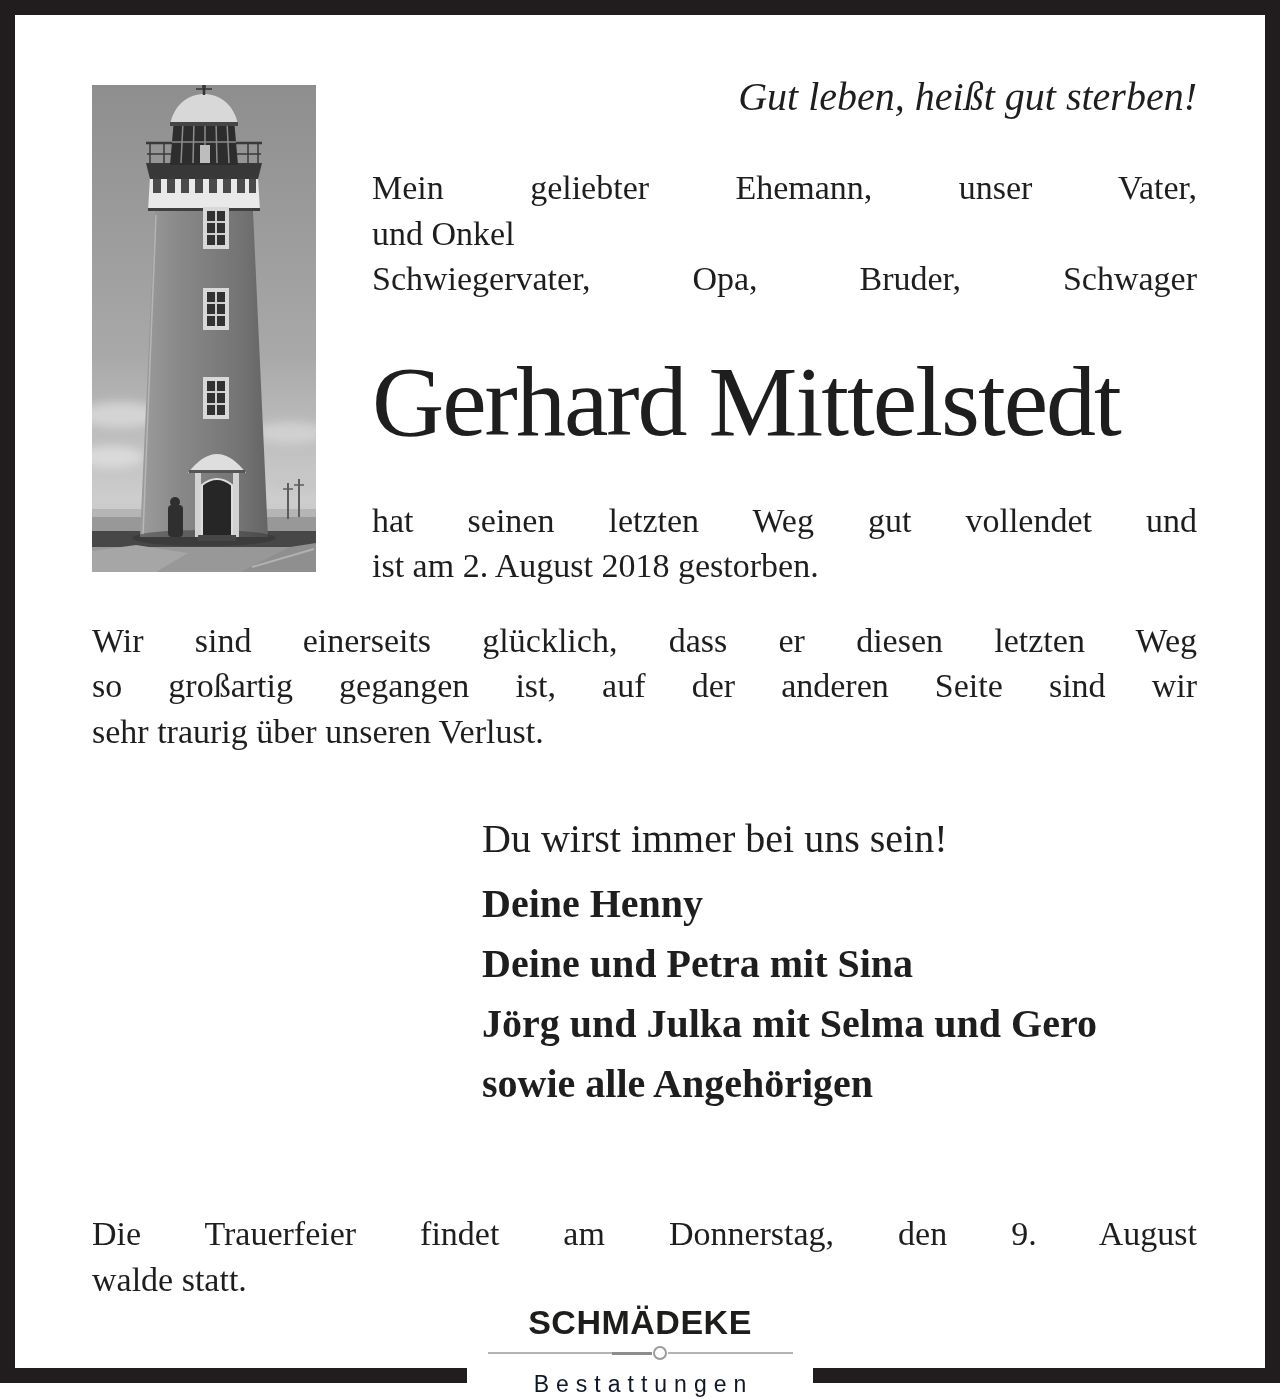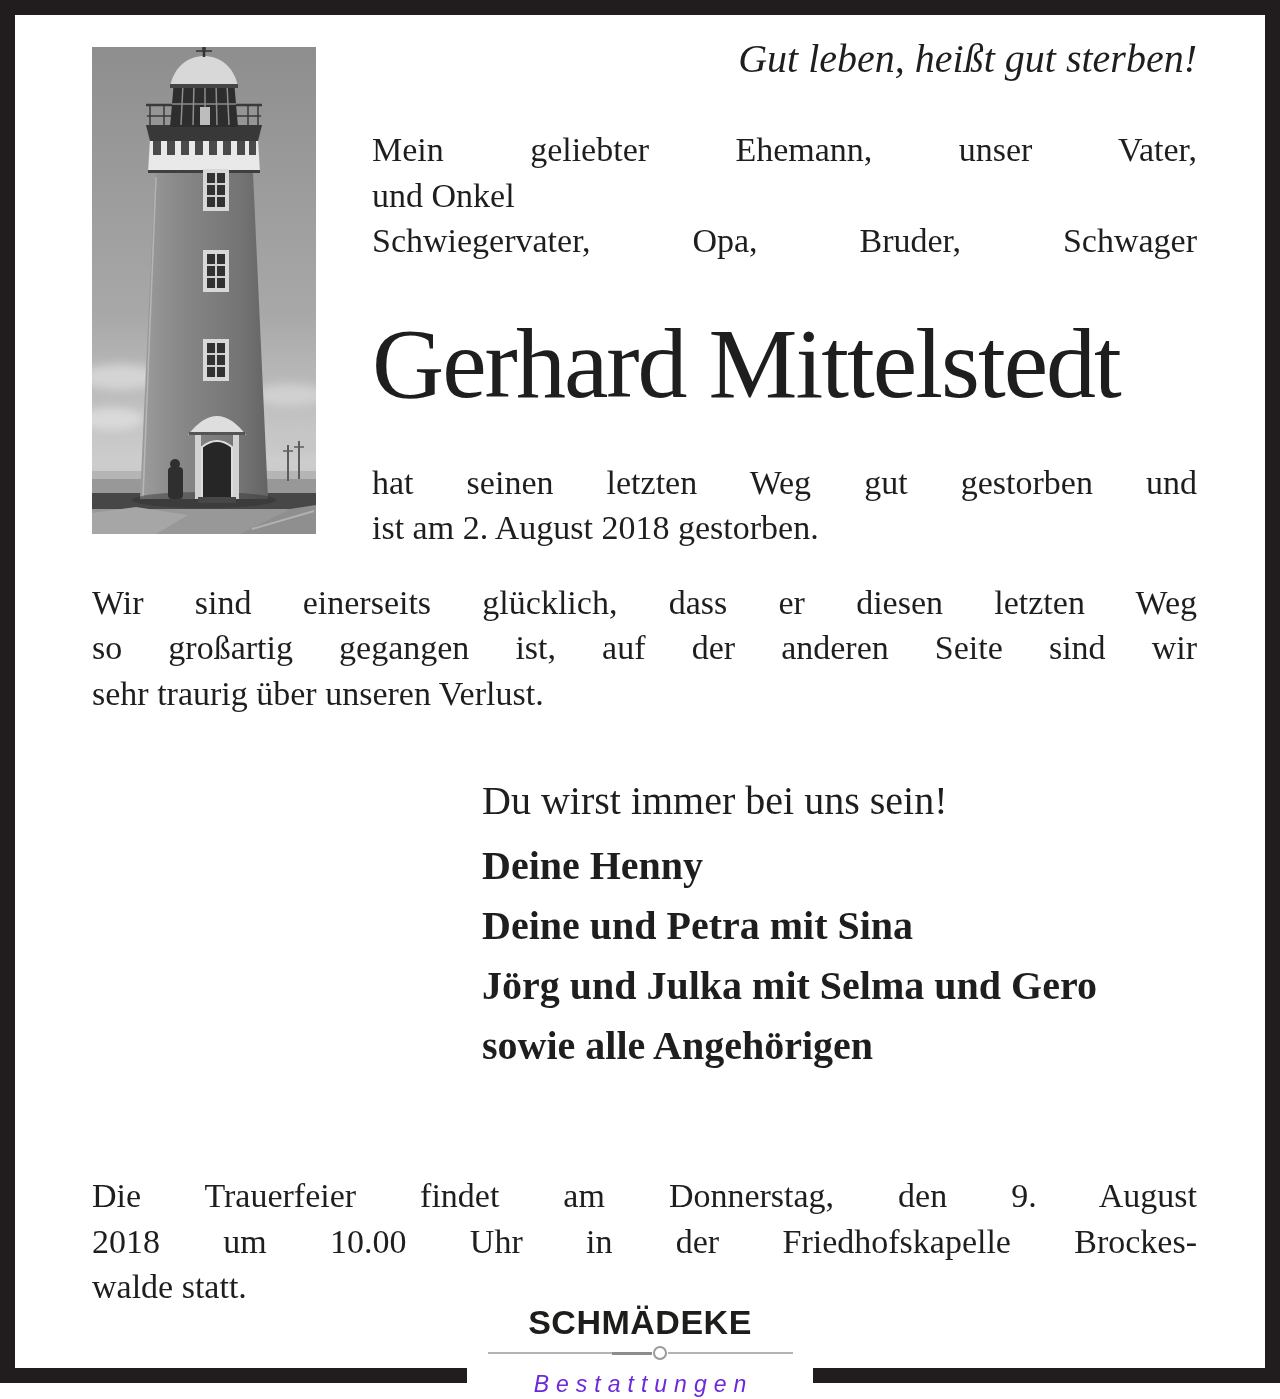--- a/index.html
+++ b/index.html
@@ -13,22 +13,22 @@
   }
   .frame{
     position:absolute;left:0;top:0;
     width:1280px;height:1383px;
     border:15px solid #211d1e;
     box-sizing:border-box;
     z-index:1;
   }
   .content{
     position:absolute;
-    left:15px;top:15px;right:15px;
-    padding:32px 68px 0 77px;
+    left:15px;top:22px;right:15px;
+    padding:63px 68px 0 77px;
     z-index:2;
   }
   .top-row{display:flex;gap:56px;}
   .photo{flex:0 0 224px;width:224px;height:487px;}
   .top-col{flex:1;min-width:0;}
   .motto{
     font-style:italic;
     font-size:40px;line-height:44px;
     text-align:right;
     margin-top:-10px;
@@ -80,24 +80,23 @@
   .logo-divider .seg{height:2px;background:#b3b3b3;flex:1;}
   .logo-divider .seg.dark{flex:0 0 40px;height:3px;background:#8c8c8c;}
   .logo-divider .ring{
     flex:0 0 10px;height:10px;
     border:2px solid #9a9a9a;border-radius:50%;
     background:#ffffff;margin:0 1px;
   }
   .logo-subtitle{
     margin-top:12px;
     font-size:23px;line-height:24px;
-    color:#6d28d9;
+    color:#0f172a;
     letter-spacing:7px;
     padding-left:7px;
-    font-style:italic;
   }
 </style>
 </head>
 <body>
 
 <div class="page">
   <div class="frame"></div>
 
   <div class="content">
     <div class="top-row">
@@ -219,21 +218,21 @@
 
       <div class="top-col">
         <div class="motto">Gut leben, heißt gut sterben!</div>
         <div class="para intro">
           <div class="jline">Mein geliebter Ehemann, unser Vater,</div>
           <div class="jline last">und Onkel</div>
           <div class="jline">Schwiegervater, Opa, Bruder, Schwager</div>
         </div>
         <div class="deceased">Gerhard Mittelstedt</div>
         <div class="para death">
-          <div class="jline">hat seinen letzten Weg gut gestorben und</div>
+          <div class="jline">hat seinen letzten Weg gut vollendet und</div>
           <div class="jline last">ist am 2. August 2018 gestorben.</div>
         </div>
       </div>
     </div>
 
     <div class="para tribute">
       <div class="jline">Wir sind einerseits glücklich, dass er diesen letzten Weg</div>
       <div class="jline">so großartig gegangen ist, auf der anderen Seite sind wir</div>
       <div class="jline last">sehr traurig über unseren Verlust.</div>
     </div>
@@ -241,21 +240,20 @@
     <div class="farewell-block">
       <div class="farewell">Du wirst immer bei uns sein!</div>
       <div class="mourner first">Deine Henny</div>
       <div class="mourner">Deine und Petra mit Sina</div>
       <div class="mourner">Jörg und Julka mit Selma und Gero</div>
       <div class="mourner">sowie alle Angehörigen</div>
     </div>
 
     <div class="para funeral">
       <div class="jline">Die Trauerfeier findet am Donnerstag, den 9. August</div>
-      <div class="jline">2018 um 10.00 Uhr in der Friedhofskapelle Brockes-</div>
       <div class="jline last">walde statt.</div>
     </div>
   </div>
 
   <div class="logo">
     <div class="logo-name">SCHMÄDEKE</div>
     <div class="logo-divider">
       <span class="seg"></span>
       <span class="seg dark"></span>
       <span class="ring"></span>

